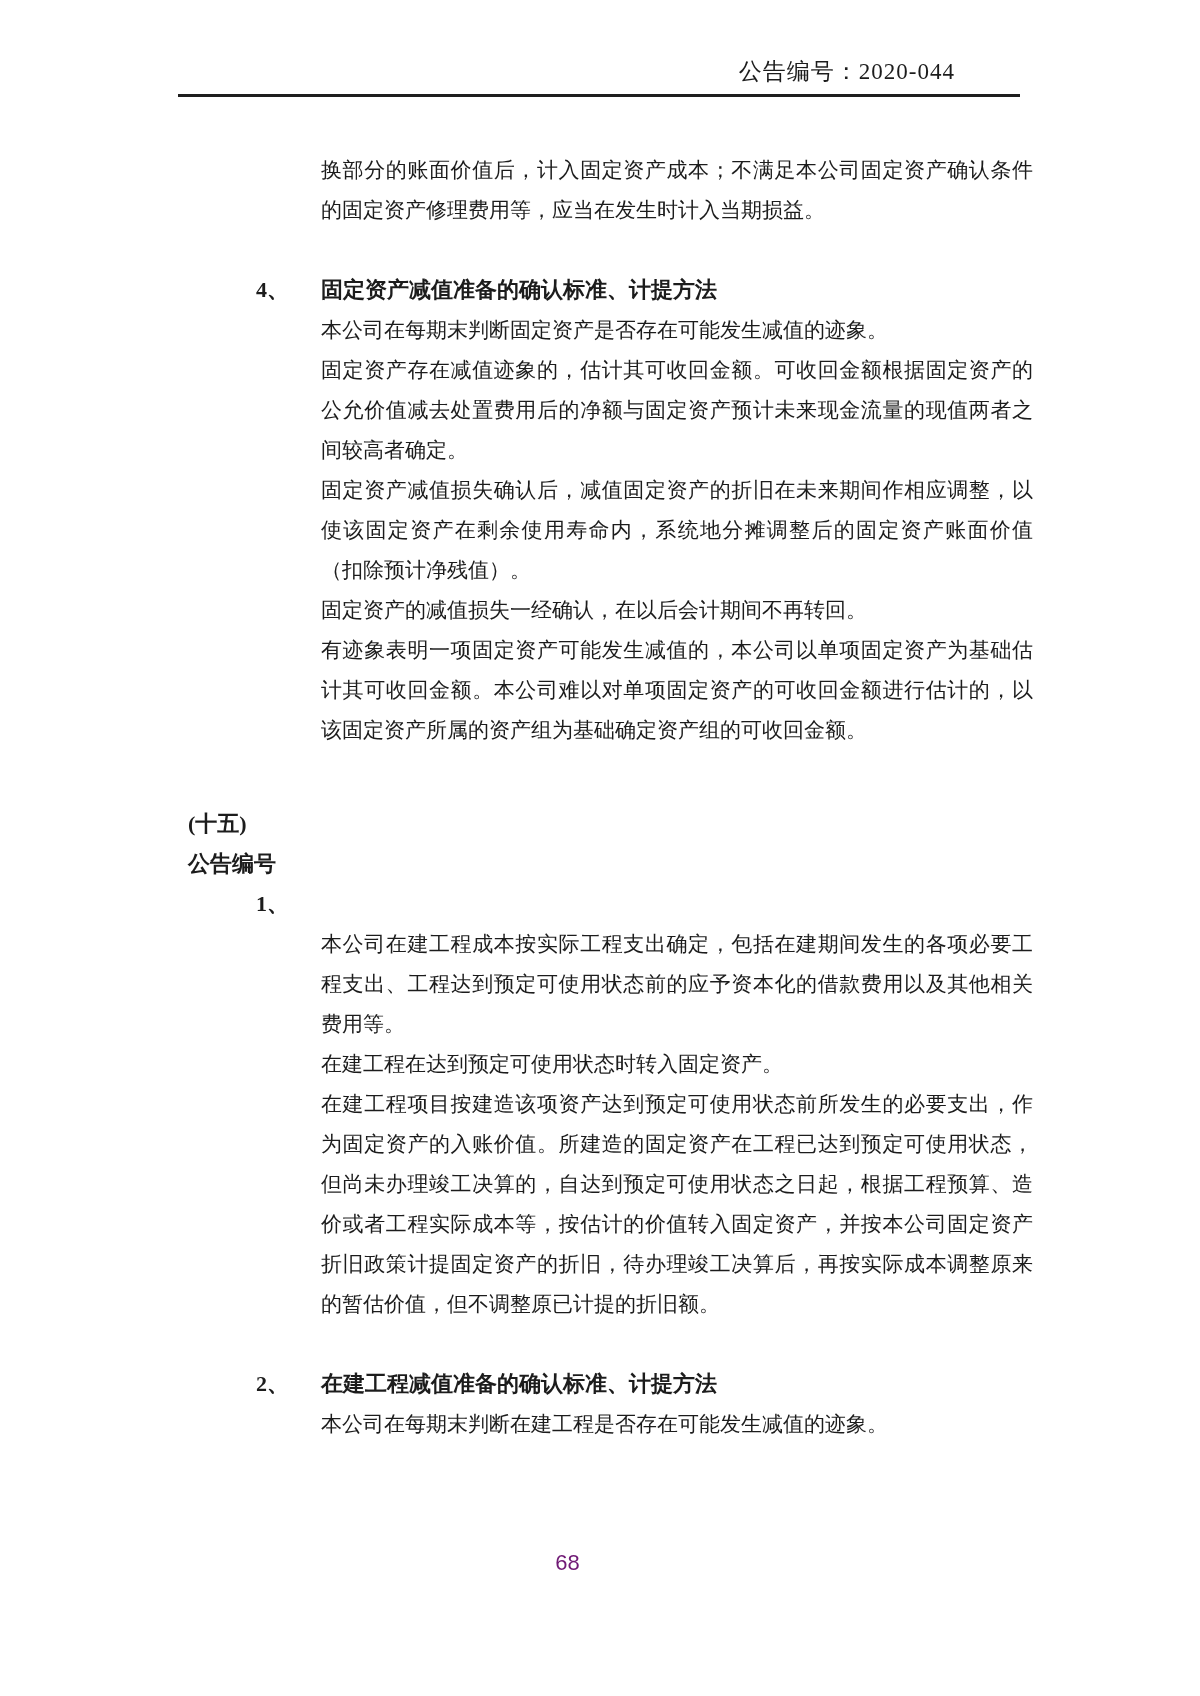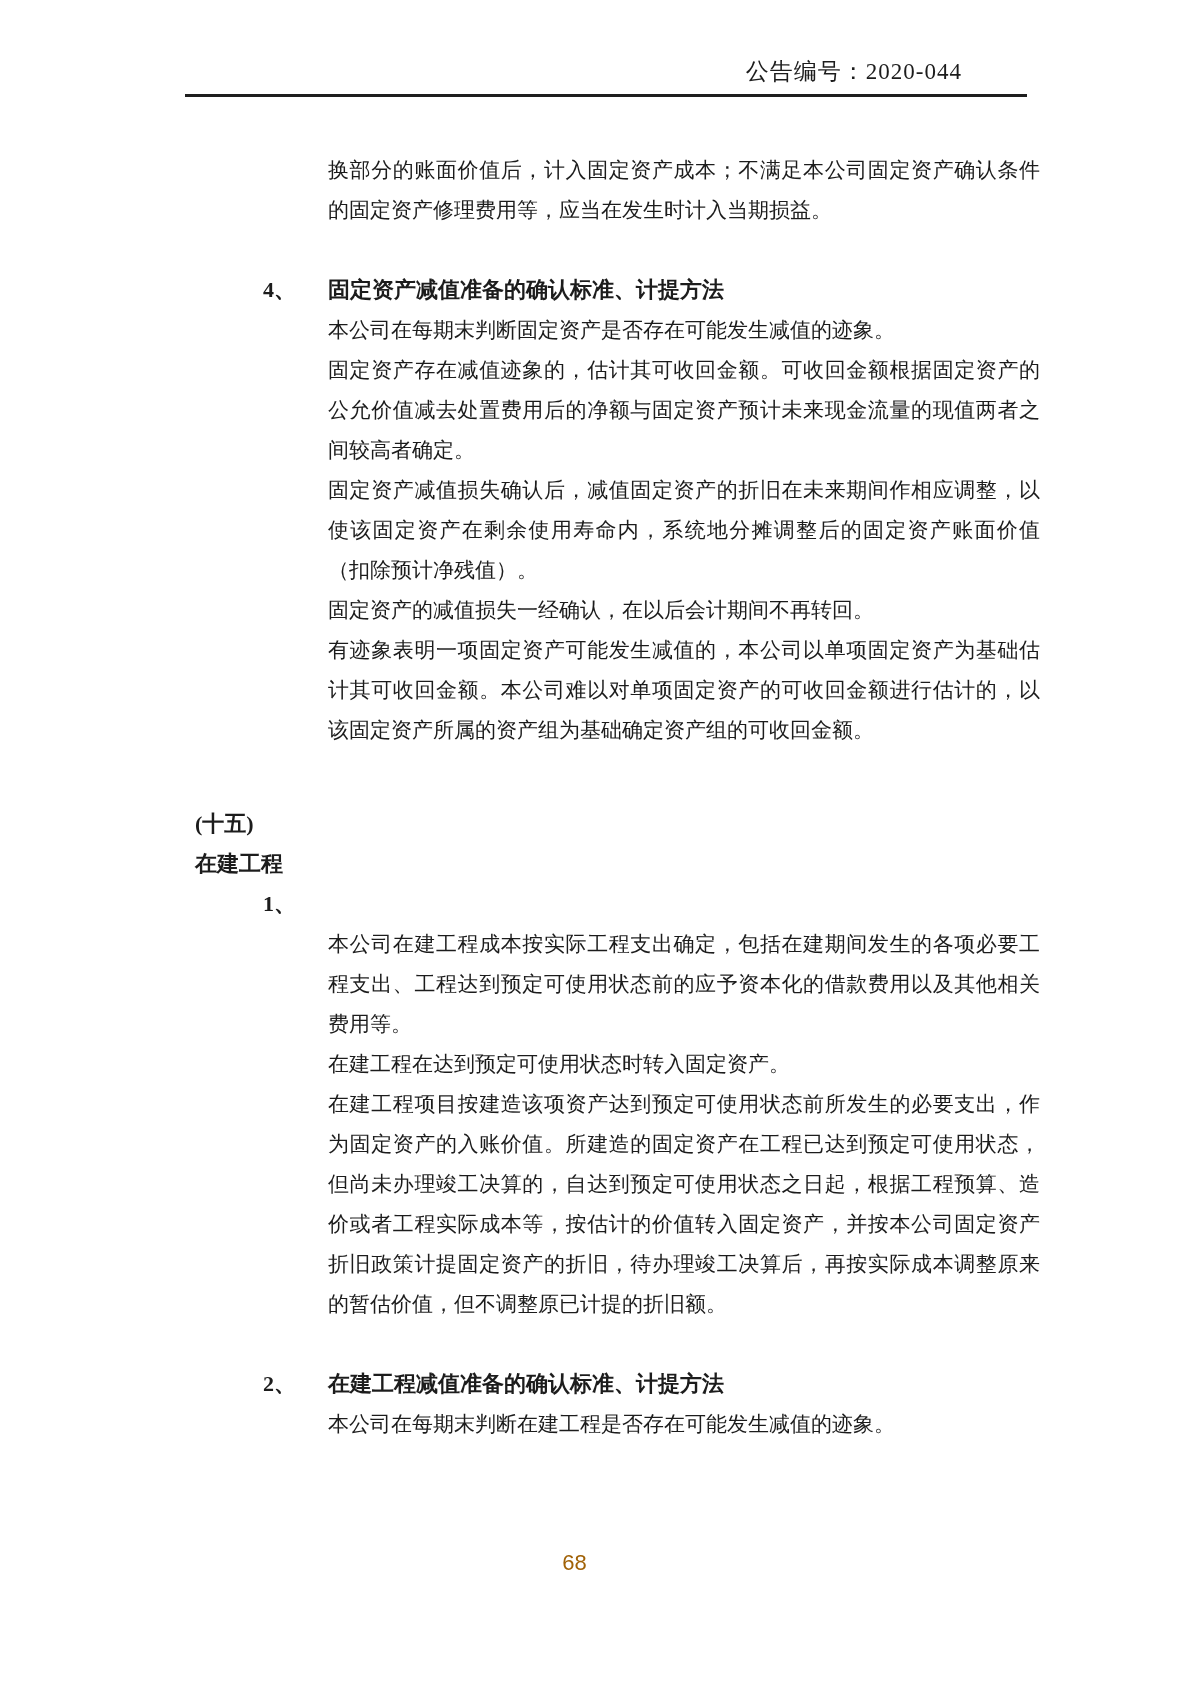--- a/index.html
+++ b/index.html
@@ -4,21 +4,20 @@
 <style>
   html, body { margin: 0; padding: 0; background: #ffffff; }
   .page {
     position: relative;
     width: 1135px;
     height: 1696px;
     background: #ffffff;
     font-family: "Liberation Serif", serif;
     color: #1c1c1c;
     overflow: hidden;
-    margin-left: 7px;
   }
   .doc-number {
     position: absolute;
     top: 56px;
     right: 180px;
     font-size: 23px;
     letter-spacing: 1px;
     white-space: nowrap;
   }
   .header-rule {
@@ -61,21 +60,21 @@
   .mt40 { margin-top: 40px; }
   .mt54 { margin-top: 54px; flex-direction: column; }
   .page-number {
     position: absolute;
     top: 1550px;
     left: 0;
     width: 100%;
     text-align: center;
     font-family: "Liberation Sans", sans-serif;
     font-size: 22px;
-    color: #a16207;
+    color: #701a75;
   }
 </style>
 </head>
 <body>
 
 <div class="page">
 
   <div class="doc-number">公告编号：2020-044</div>
   <div class="header-rule"></div>
 
@@ -88,21 +87,21 @@
       <span class="sec-title">固定资产减值准备的确认标准、计提方法</span>
     </div>
     <p class="para">本公司在每期末判断固定资产是否存在可能发生减值的迹象。</p>
     <p class="para">固定资产存在减值迹象的，估计其可收回金额。可收回金额根据固定资产的公允价值减去处置费用后的净额与固定资产预计未来现金流量的现值两者之间较高者确定。</p>
     <p class="para">固定资产减值损失确认后，减值固定资产的折旧在未来期间作相应调整，以使该固定资产在剩余使用寿命内，系统地分摊调整后的固定资产账面价值（扣除预计净残值）。</p>
     <p class="para">固定资产的减值损失一经确认，在以后会计期间不再转回。</p>
     <p class="para">有迹象表明一项固定资产可能发生减值的，本公司以单项固定资产为基础估计其可收回金额。本公司难以对单项固定资产的可收回金额进行估计的，以该固定资产所属的资产组为基础确定资产组的可收回金额。</p>
 
     <div class="chapter-heading mt54">
       <span class="chap-num">(十五)</span>
-      <span class="chap-title">在建工程</span>
+      <span class="chap-title">公告编号</span>
     </div>
 
     <div class="section-heading">
       <span class="sec-num">1、</span>
     </div>
     <p class="para">本公司在建工程成本按实际工程支出确定，包括在建期间发生的各项必要工程支出、工程达到预定可使用状态前的应予资本化的借款费用以及其他相关费用等。</p>
     <p class="para">在建工程在达到预定可使用状态时转入固定资产。</p>
     <p class="para">在建工程项目按建造该项资产达到预定可使用状态前所发生的必要支出，作为固定资产的入账价值。所建造的固定资产在工程已达到预定可使用状态，但尚未办理竣工决算的，自达到预定可使用状态之日起，根据工程预算、造价或者工程实际成本等，按估计的价值转入固定资产，并按本公司固定资产折旧政策计提固定资产的折旧，待办理竣工决算后，再按实际成本调整原来的暂估价值，但不调整原已计提的折旧额。</p>
 
     <div class="section-heading mt40">

